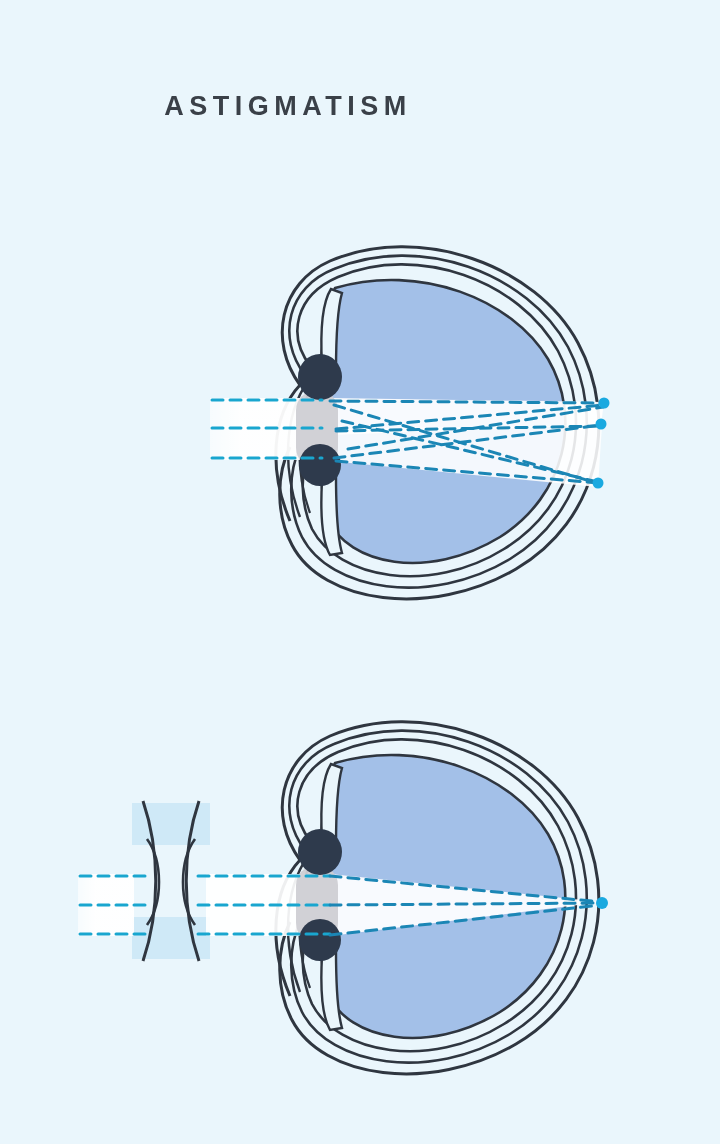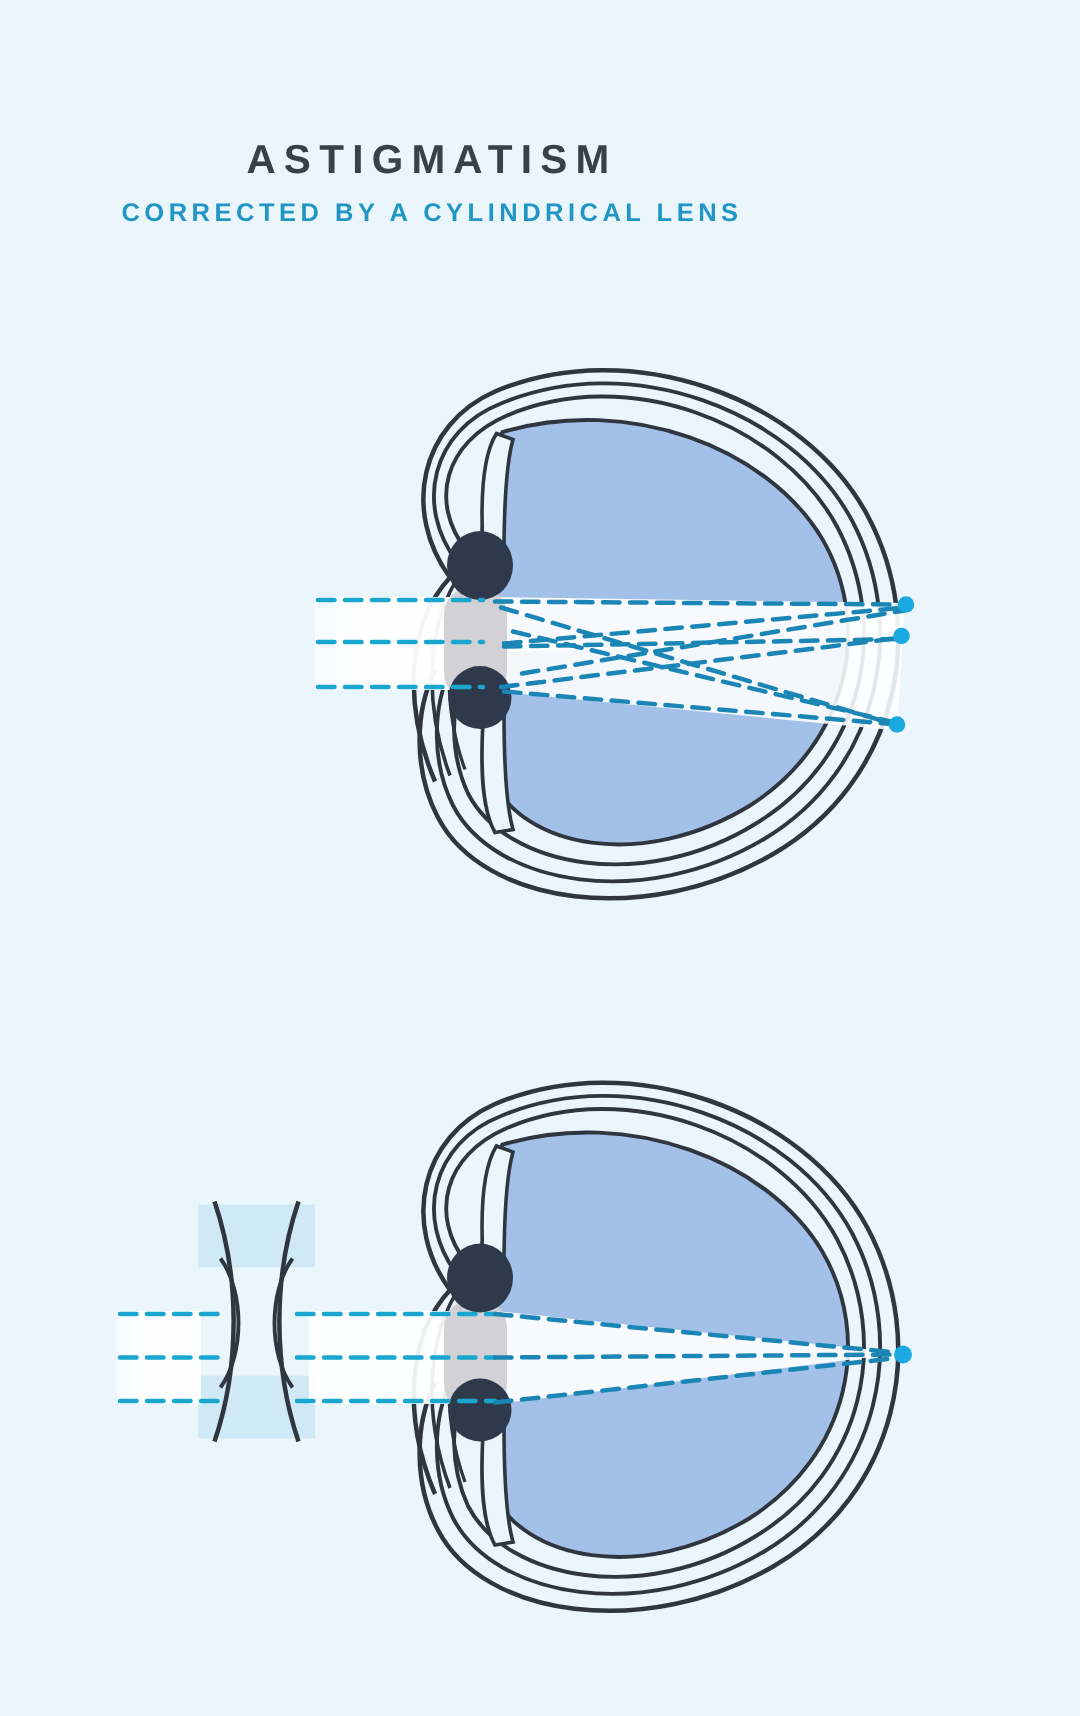--- a/index.html
+++ b/index.html
@@ -41,21 +41,20 @@
 
   svg{display:block;}
 </style>
 </head>
 <body>
 
 <div id="page">
 
   <div class="titles">
     <h1 class="title">ASTIGMATISM</h1>
-    <h2 class="subtitle">CORRECTED BY A CYLINDRICAL LENS</h2>
   </div>
 
   <div class="fig" id="fig-top">
   <svg width="720" height="400" viewBox="0 0 720 400" xmlns="http://www.w3.org/2000/svg">
     <defs>
       <clipPath id="clipGlobeTop">
         <path d="M335 40 C 420 22 520 58 565 120
                  C 605 175 605 255 565 310
                  C 520 372 420 408 335 390
                  C 315 340 312 100 335 40 Z"></path>

